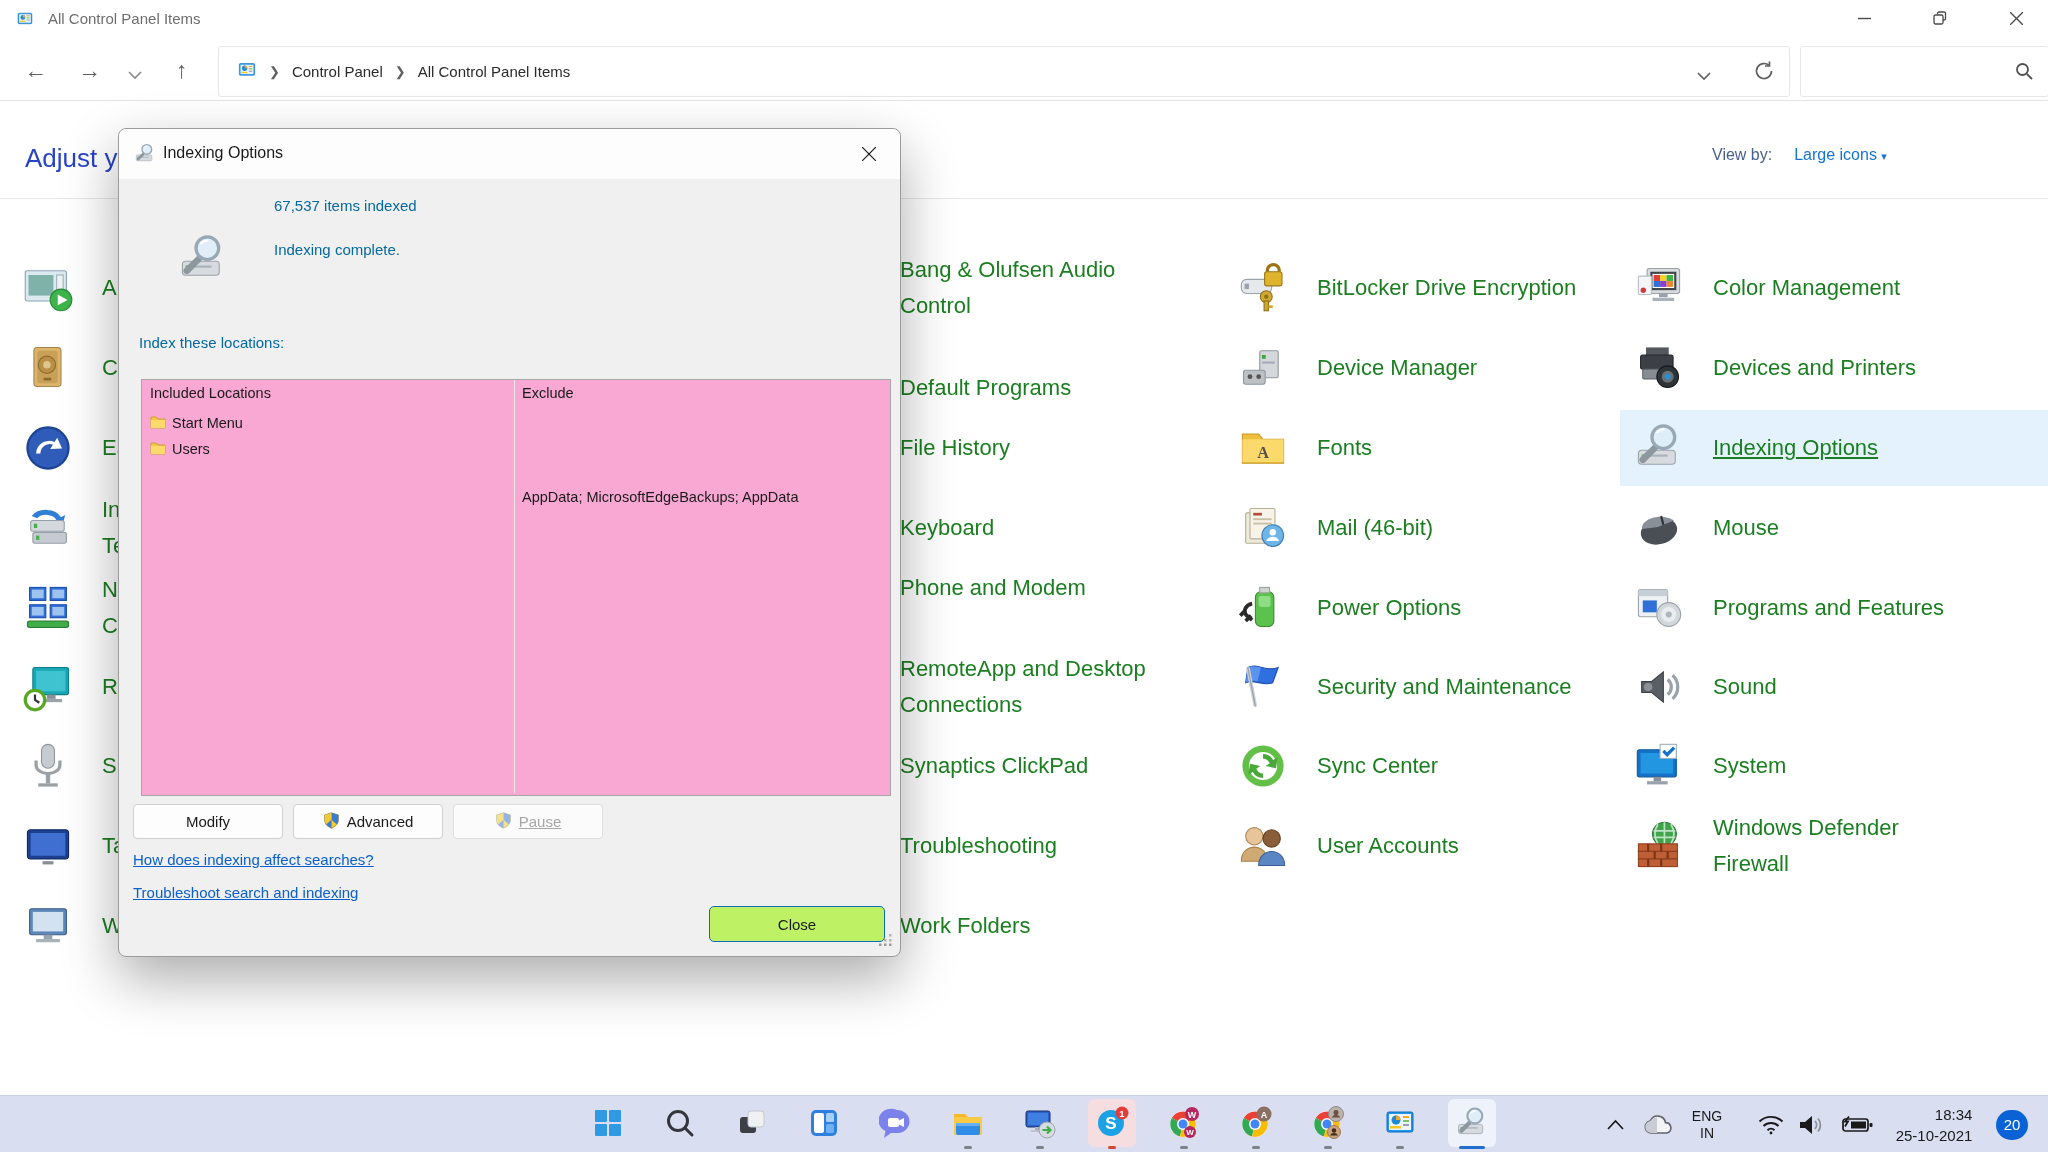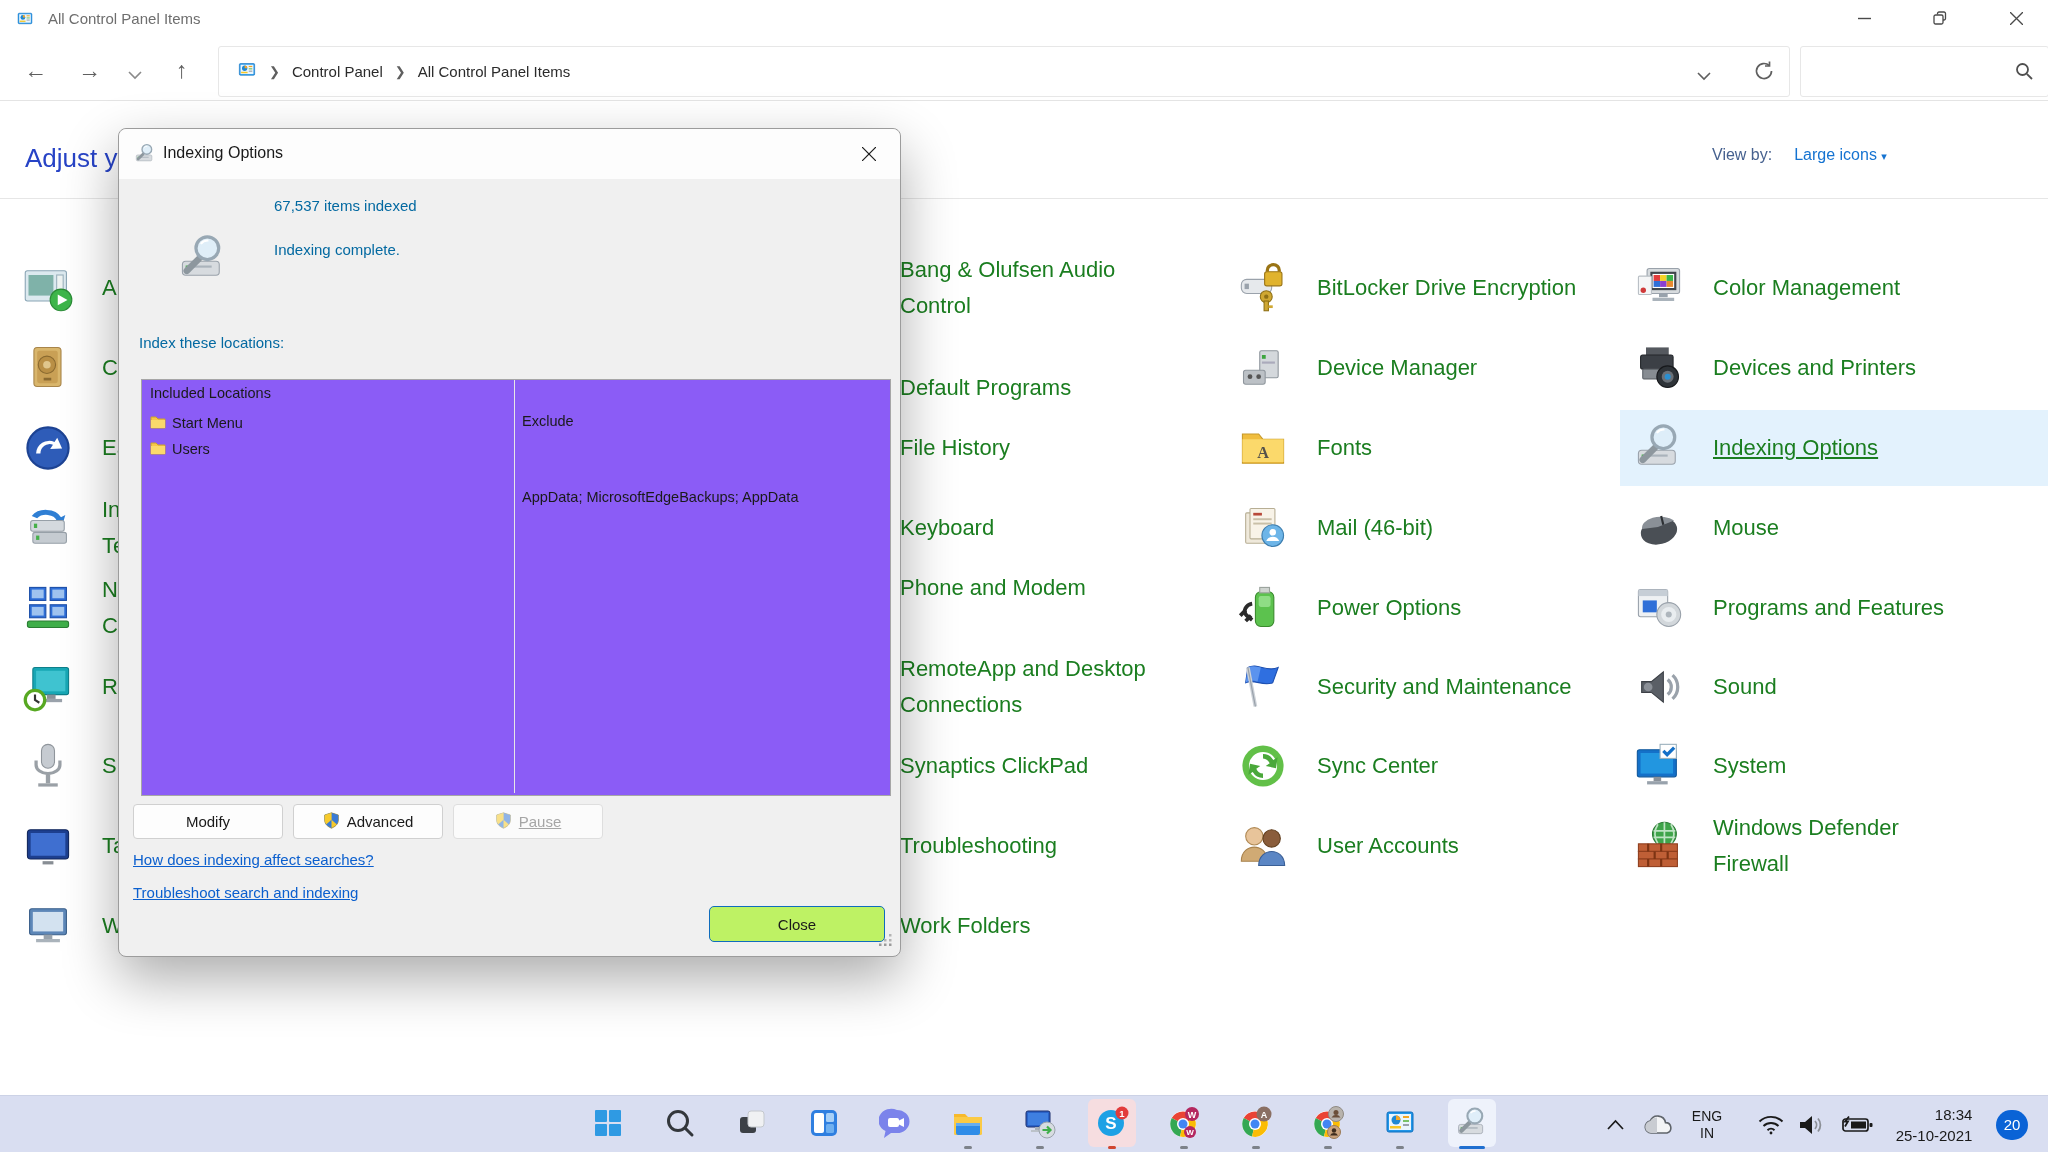--- a/index.html
+++ b/index.html
@@ -28,21 +28,21 @@
   .cp-highlight{background:#e3f2fd;}
   .underline{text-decoration:underline;}
   
   #dialog{left:118px;top:128px;width:783px;height:829px;background:#f0f0f0;
           border:1px solid #9c9c9c;border-radius:8px;z-index:50;
           box-shadow:0 22px 55px rgba(0,0,0,.33);box-sizing:border-box;}
   #dlg-titlebar{left:0;top:0;width:100%;height:50px;background:#fdfdfd;border-radius:8px 8px 0 0;}
   #dlg-title{left:44px;top:15px;font-size:16px;color:#1a1a1a;}
   #dlg-close{right:8px;top:9px;width:46px;height:32px;display:flex;align-items:center;justify-content:center;border-radius:5px;}
   .dlg-text{font-size:15px;color:#0369a1;}
-  #dlg-list{left:22px;top:250px;width:748px;height:415px;background:#8b5cf6;border:1px solid #a6a6a6;font-size:14.5px;}
+  #dlg-list{left:22px;top:250px;width:748px;height:415px;background:#f9a8d4;border:1px solid #a6a6a6;font-size:14.5px;}
   #dlg-col-divider{left:372px;top:0;width:1px;height:413px;background:#e7e7e7;}
   .dlg-row{position:absolute;left:8px;height:26px;display:flex;align-items:center;gap:6px;}
   .btn{position:absolute;height:35px;width:150px;background:#fdfdfd;border:1px solid #d0d0d0;border-radius:4px;
        font-size:15px;color:#1a1a1a;display:flex;align-items:center;justify-content:center;gap:7px;box-sizing:border-box;}
   .btn.disabled{color:#a6a6a6;background:#fbfbfb;border-color:#dedede;}
   .dlg-link{position:absolute;font-size:15px;color:#0b5fce;text-decoration:underline;}
   #dlg-close-btn{left:590px;top:777px;width:176px;height:36px;background:#bef264;border:1.5px solid #0f6cbd;
        border-radius:5px;font-size:15px;display:flex;align-items:center;justify-content:center;box-sizing:border-box;}
   
   #taskbar{left:0;top:1095px;width:2048px;height:57px;background:#d9def1;border-top:1px solid #ccd2e6;z-index:100;}
@@ -537,21 +537,21 @@
           <rect x="14" y="30" width="18" height="2" fill="#aab3bb"></rect>
           <path d="M20 24L9 35" stroke="#8d979e" stroke-width="6" stroke-linecap="round"></path>
           <circle cx="28" cy="14" r="10.5" fill="#ddeef8" fill-opacity=".92" stroke="#98a8b4" stroke-width="3"></circle>
           <path d="M22 10a8 8 0 0 1 7-3" stroke="#fff" stroke-width="2" fill="none"></path>
         </svg></span>
     <span class="abs dlg-text" style="left:20px;top:205px;">Index these locations:</span>
 
     <div class="abs" id="dlg-list">
       <div class="abs" id="dlg-col-divider"></div>
       <span class="abs" style="left:8px;top:5px;">Included Locations</span>
-      <span class="abs" style="left:380px;top:5px;margin-top:28px;">Exclude</span>
+      <span class="abs" style="left:380px;top:5px;">Exclude</span>
       <div class="dlg-row" style="top:30px;">
         <span class="folder-slot"><svg width="16" height="14" viewBox="0 0 16 14">
               <path d="M1 2h5l2 2h7v9H1z" fill="#f7c64a" stroke="#caa22e"></path>
               <path d="M1 5h14v8H1z" fill="#fbd96b"></path>
             </svg></span>
         <span>Start Menu</span>
       </div>
       <div class="dlg-row" style="top:56px;">
         <span class="folder-slot"><svg width="16" height="14" viewBox="0 0 16 14">
               <path d="M1 2h5l2 2h7v9H1z" fill="#f7c64a" stroke="#caa22e"></path>

